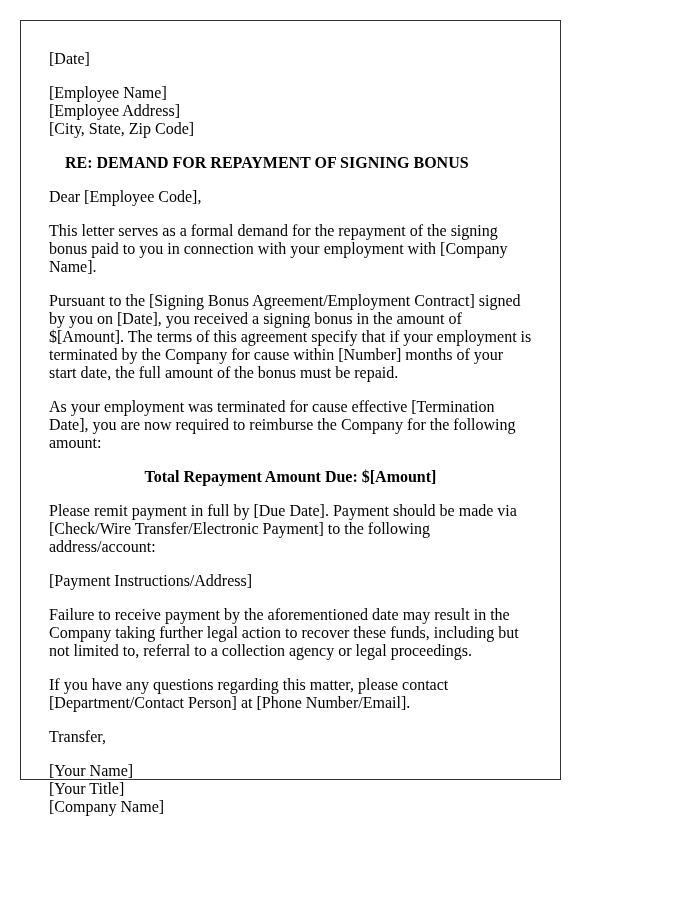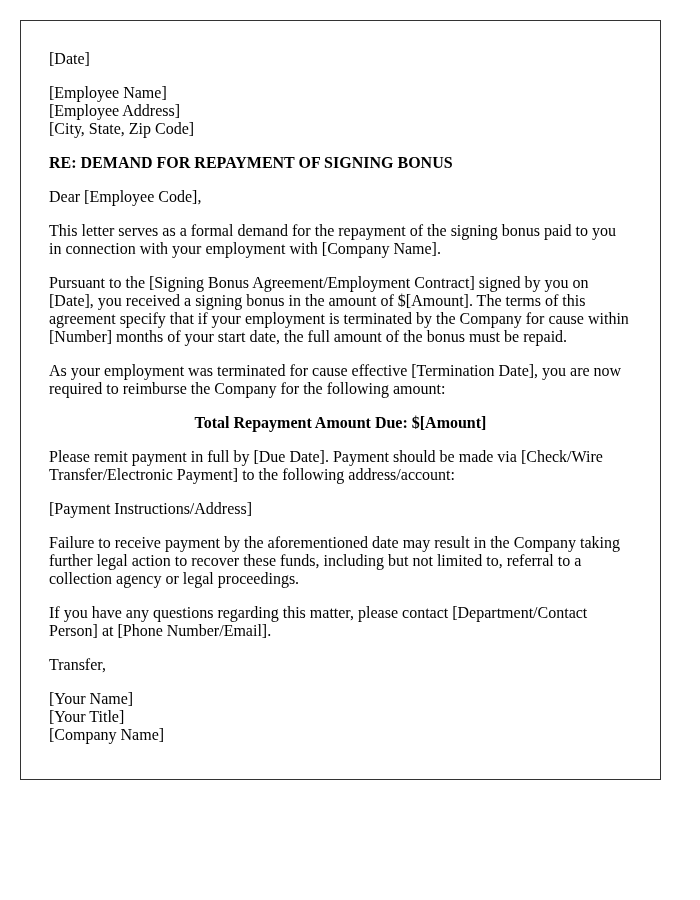--- a/index.html
+++ b/index.html
@@ -13,34 +13,35 @@
     position: relative;
     font-family: "Liberation Serif", "DejaVu Serif", serif;
     font-size: 16px;
     line-height: 18px;
     color: #000000;
   }
   .letter {
     position: absolute;
     left: 20px;
     top: 20px;
-    width: 641px;
+    width: 541px;
     height: 760px;
     box-sizing: border-box;
     border: 1px solid #333333;
     padding: 29px 28px 0 28px;
   }
   .block {
     margin: 0 0 16px 0;
   }
   .block .line {
     display: block;
   }
   .heading {
     font-weight: bold;
+    margin-left: 16px;
   }
   .bold {
     font-weight: bold;
     text-align: center;
   }
 </style>
 </head>
 <body>
 
 <div class="letter">

